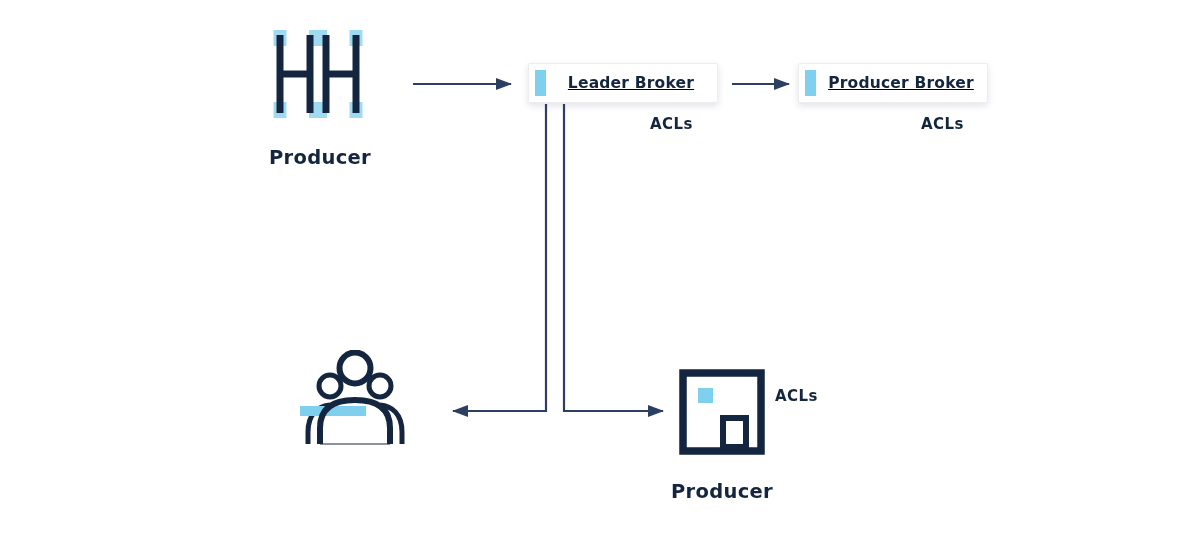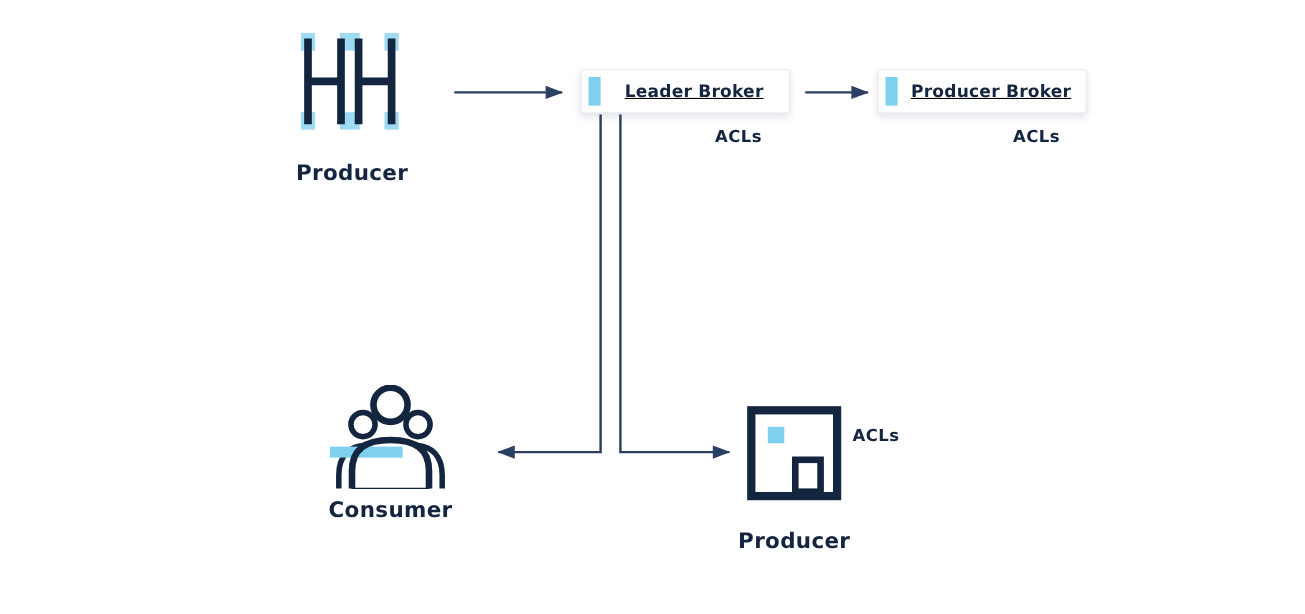--- a/index.html
+++ b/index.html
@@ -113,21 +113,20 @@
       <circle class="fill-white-stroke-navy" stroke-width="5" cx="30" cy="36" r="11"></circle>
       <circle class="fill-white-stroke-navy" stroke-width="5" cx="80" cy="36" r="11"></circle>
       <path class="fill-white-stroke-navy" stroke-width="5" d="M8 94 L8 82 C8 64 18 56 30 55"></path>
       <path class="fill-white-stroke-navy" stroke-width="5" d="M102 94 L102 82 C102 64 92 56 80 55"></path>
     </g>
     <path class="fill-white-stroke-navy" stroke="none" d="M20 94 L20 78 C20 58 33 50 55 50 C77 50 90 58 90 78 L90 94 Z"></path>
     <rect class="accent-fill" x="0" y="56" width="66" height="10"></rect>
     <path class="stroke-navy" stroke-width="6" d="M20 94 L20 78 C20 58 33 50 55 50 C77 50 90 58 90 78 L90 94"></path>
     <circle class="fill-white-stroke-navy" stroke-width="6" cx="55" cy="18" r="15.5"></circle>
   </svg>
-  <div class="node-label" style="left:289px; top:453px; width:132px;">Consumer</div>
 
   <svg class="icon" style="left:678px; top:368px;" width="88" height="88" viewBox="0 0 88 88" xmlns="http://www.w3.org/2000/svg">
     <rect class="fill-white-stroke-navy" stroke-width="7.5" x="5" y="5" width="78" height="78"></rect>
     <rect class="accent-fill" x="20" y="20" width="15" height="15"></rect>
     <rect class="fill-white-stroke-navy" stroke-width="6" x="45" y="50" width="23" height="29"></rect>
   </svg>
   <div class="acl-label" style="left:775px; top:388px;">ACLs</div>
   <div class="node-label" style="left:657px; top:481px; width:130px;">Producer</div>
 
 </div>

